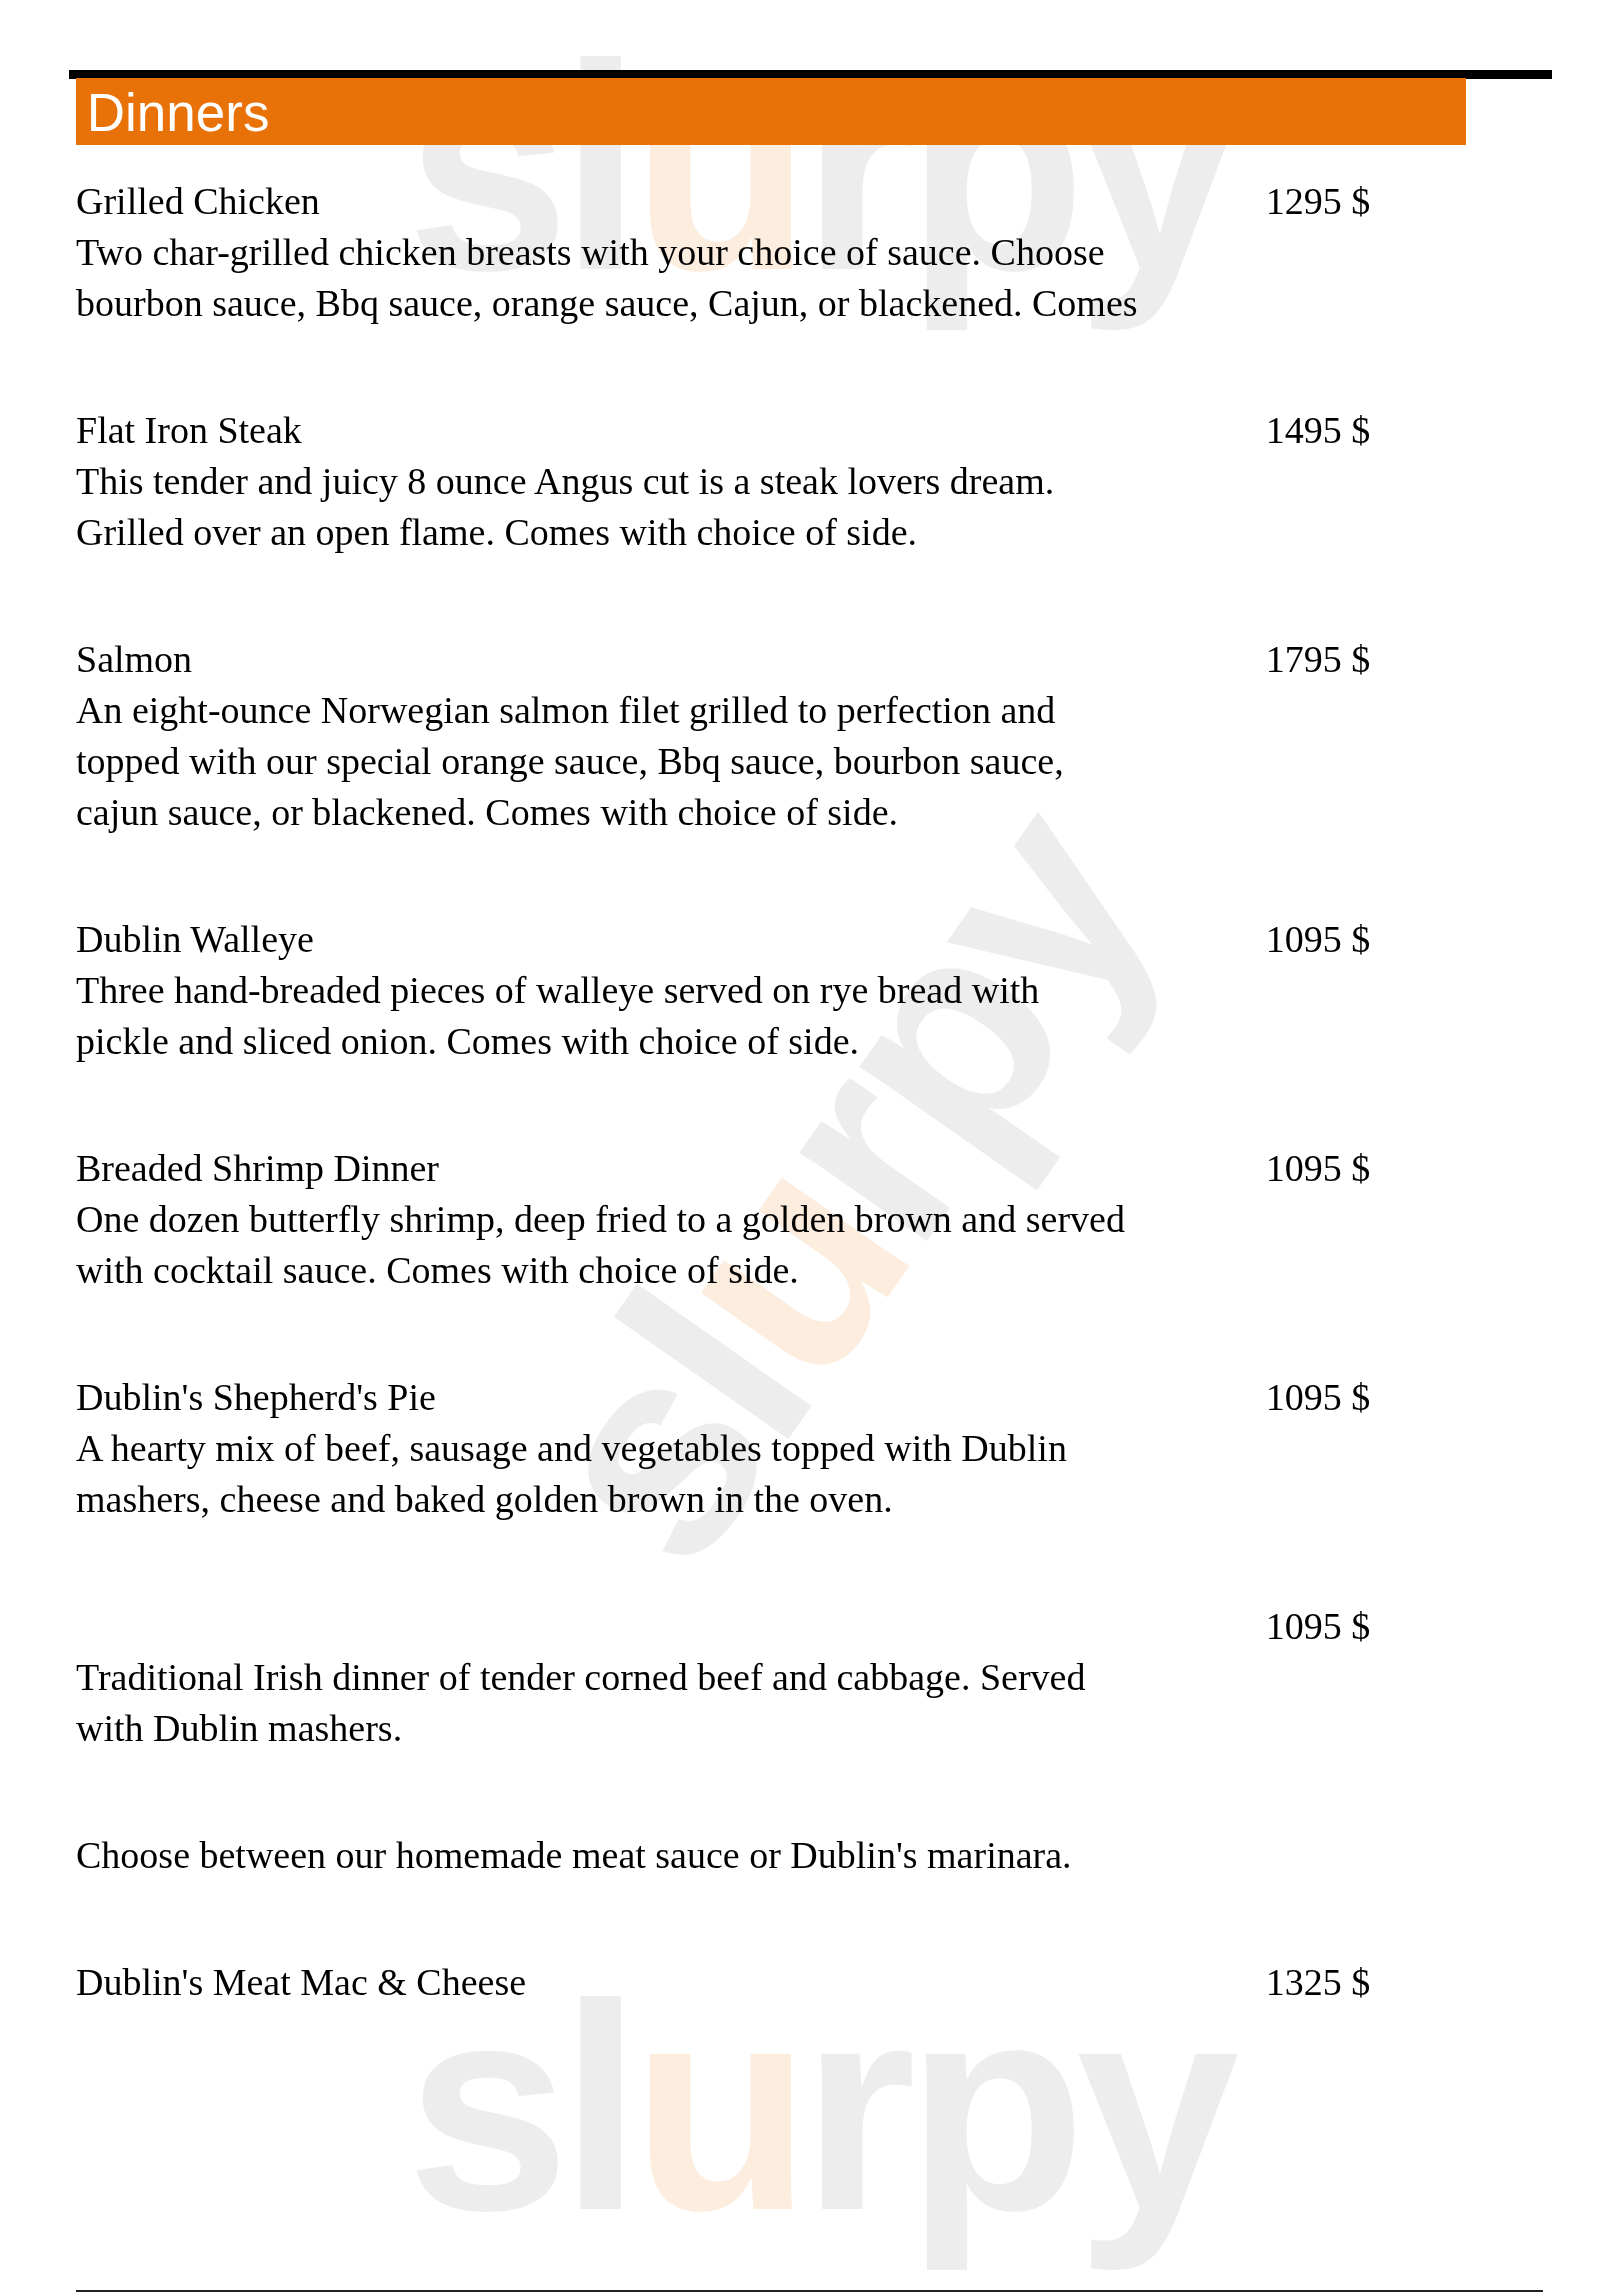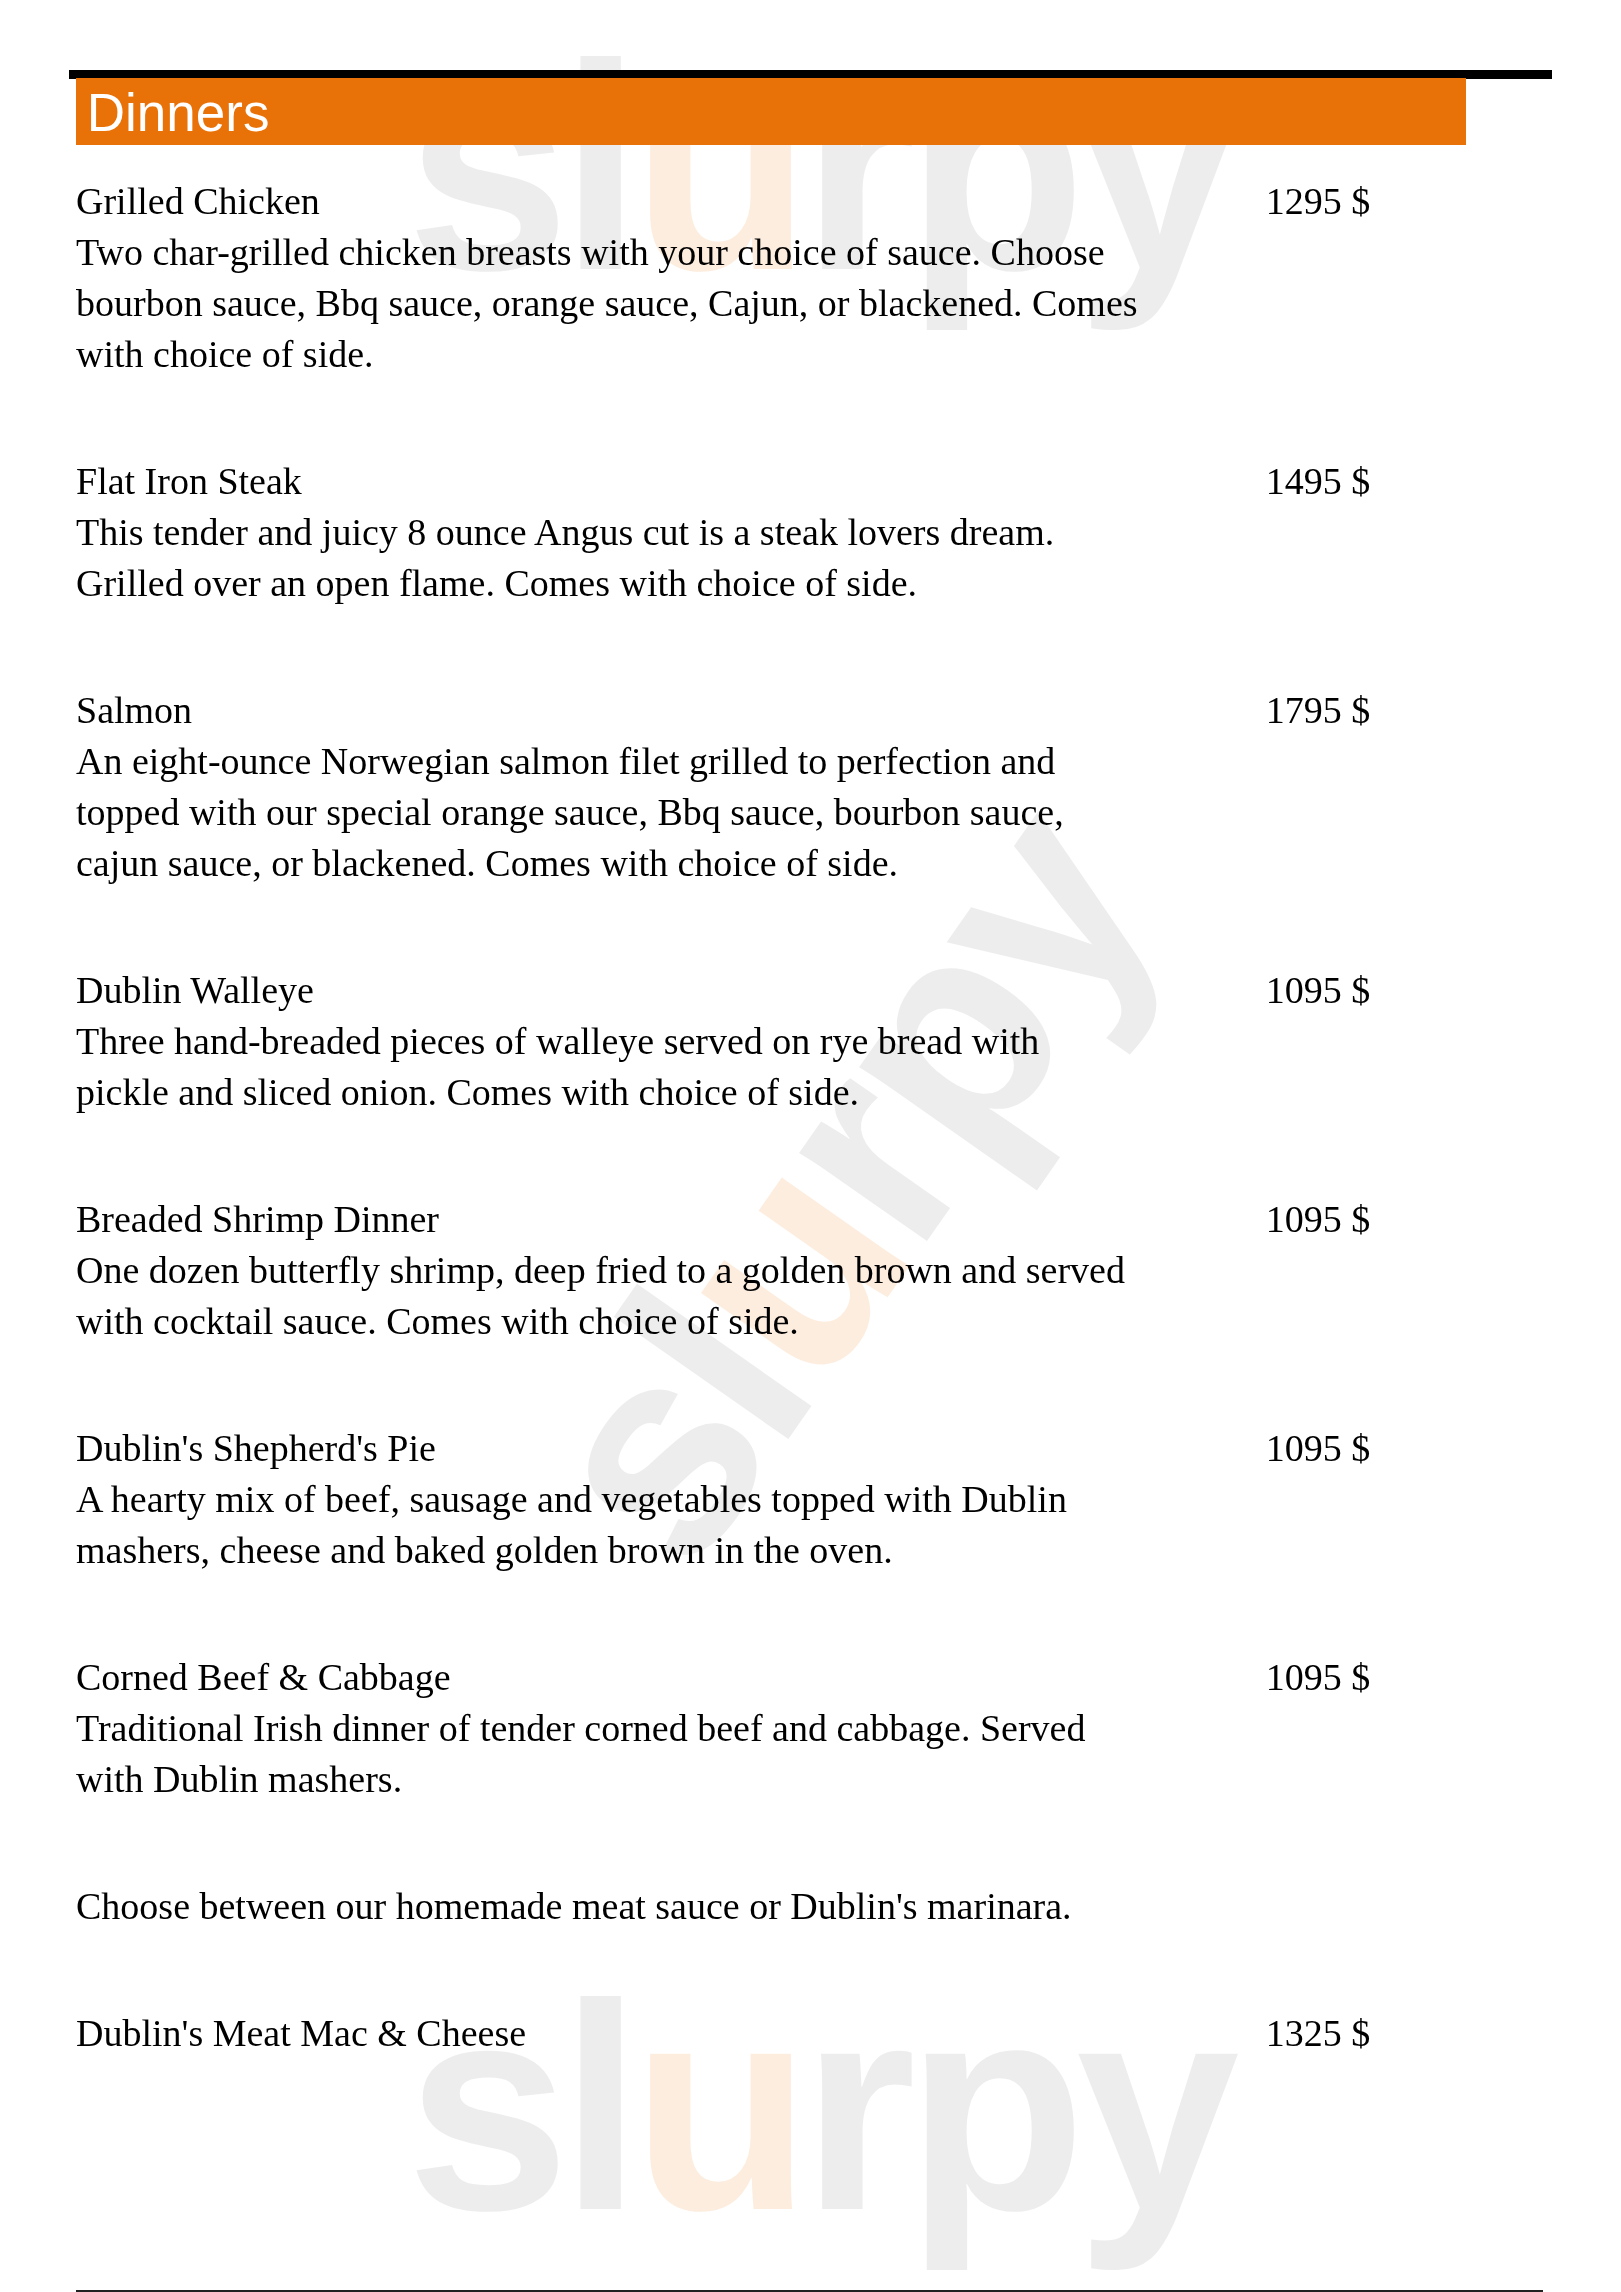--- a/index.html
+++ b/index.html
@@ -123,21 +123,20 @@
 
 <div class="menu">
 
   <div class="menu-item">
     <div class="item-head">
       <span class="item-name">Grilled Chicken</span>
       <span class="item-price">1295 $</span>
     </div>
     <span class="item-desc-line">Two char-grilled chicken breasts with your choice of sauce. Choose</span>
     <span class="item-desc-line">bourbon sauce, Bbq sauce, orange sauce, Cajun, or blackened. Comes</span>
-    <span class="item-desc-line">with choice of side.</span>
   </div>
 
   <div class="menu-item">
     <div class="item-head">
       <span class="item-name">Flat Iron Steak</span>
       <span class="item-price">1495 $</span>
     </div>
     <span class="item-desc-line">This tender and juicy 8 ounce Angus cut is a steak lovers dream.</span>
     <span class="item-desc-line">Grilled over an open flame. Comes with choice of side.</span>
   </div>
@@ -174,21 +173,20 @@
     <div class="item-head">
       <span class="item-name">Dublin's Shepherd's Pie</span>
       <span class="item-price">1095 $</span>
     </div>
     <span class="item-desc-line">A hearty mix of beef, sausage and vegetables topped with Dublin</span>
     <span class="item-desc-line">mashers, cheese and baked golden brown in the oven.</span>
   </div>
 
   <div class="menu-item">
     <div class="item-head">
-      <span class="item-name">Corned Beef &amp; Cabbage</span>
       <span class="item-price">1095 $</span>
     </div>
     <span class="item-desc-line">Traditional Irish dinner of tender corned beef and cabbage. Served</span>
     <span class="item-desc-line">with Dublin mashers.</span>
   </div>
 
   <div class="menu-item">
     <span class="item-desc-line">Choose between our homemade meat sauce or Dublin's marinara.</span>
   </div>
 

